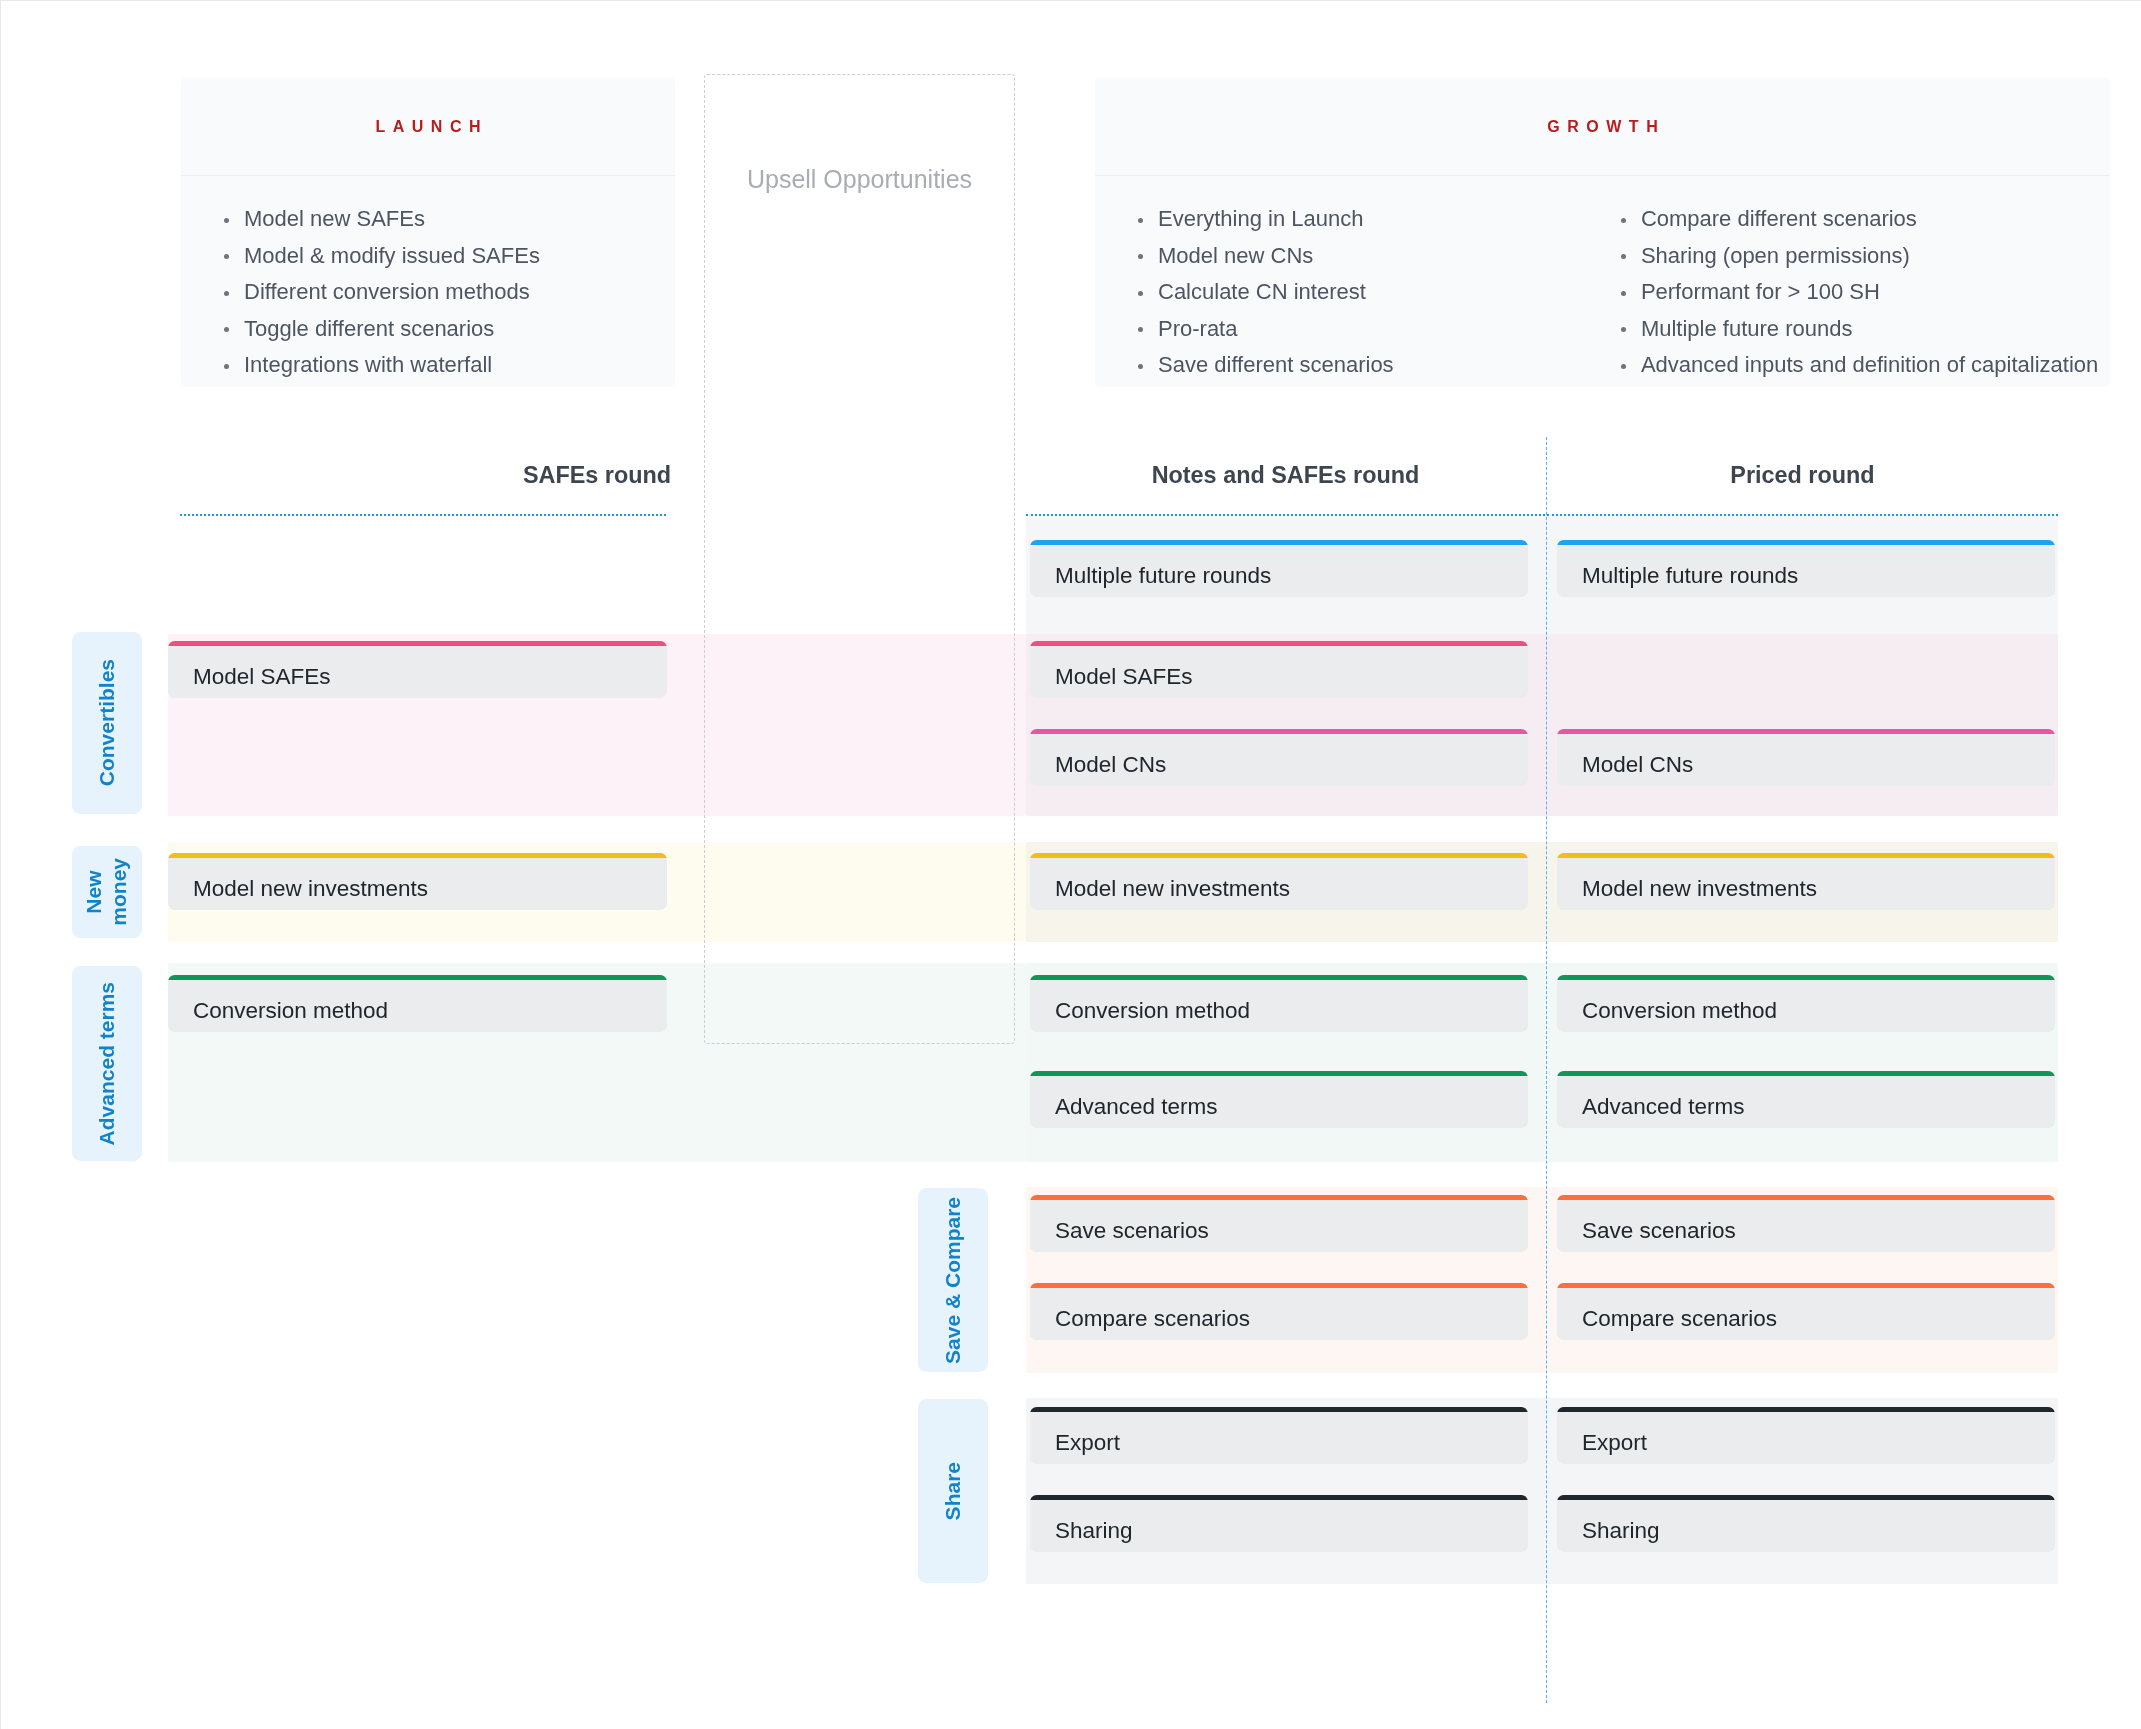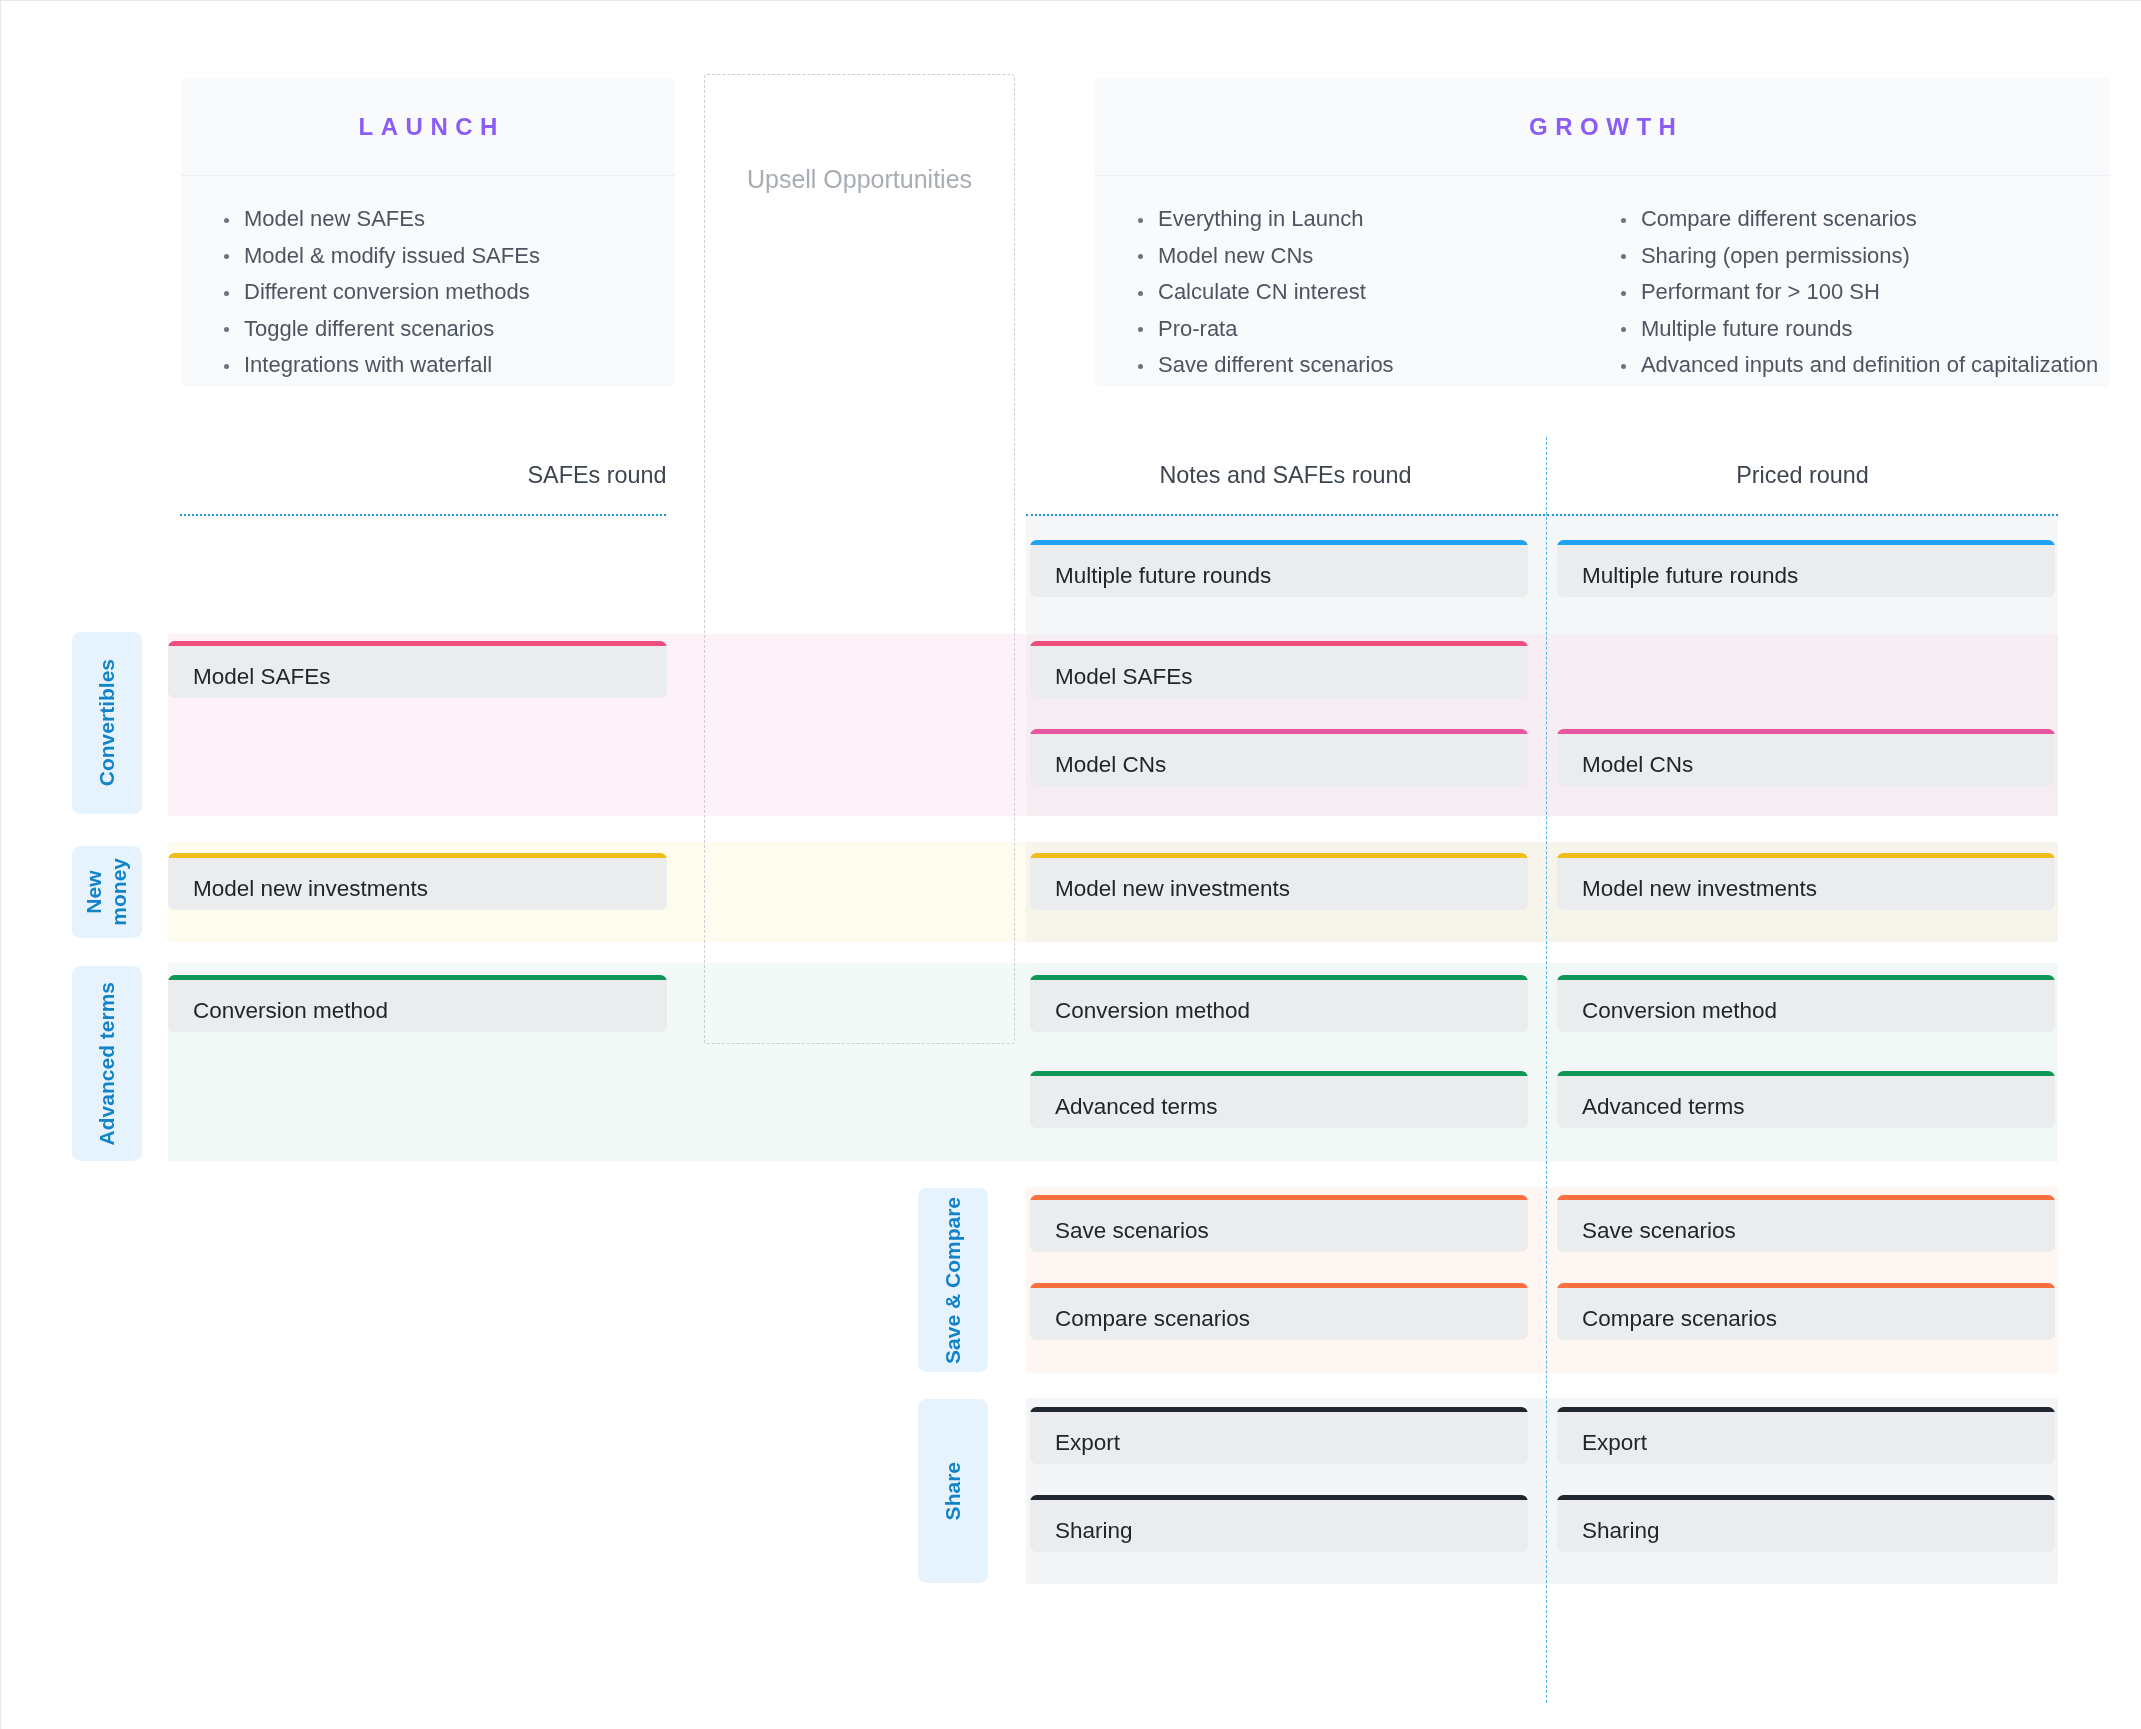--- a/index.html
+++ b/index.html
@@ -31,24 +31,24 @@
   }
   .tier-head {
     height: 97px;
     display: flex;
     align-items: center;
     justify-content: center;
     border-bottom: 0.8px solid #eceff3;
     background: #f8fafc;
   }
   .tier-title {
-    font-size: 24px;
+    font-size: 16px;
     font-weight: 700;
     letter-spacing: 7.5px;
-    color: #8b5cf6;
+    color: #b91c1c;
     text-indent: 7.5px;
   }
   .tier-body {
     display: flex;
     padding: 25px 0 28px 0;
     gap: 0;
   }
   .tier-col {
     flex: 1;
     padding: 0 11.7px 0 33px;
@@ -97,21 +97,21 @@
     text-align: center;
     font-size: 25px;
     color: #a8adb4;
     font-weight: 400;
   }
 
   
   .col-header {
     position: absolute;
     font-size: 23.4px;
-    font-weight: 400;
+    font-weight: 700;
     color: #3d464f;
     text-align: center;
   }
   .dotted-rule {
     position: absolute;
     height: 0;
     border-top: 2.5px dotted #2196d6;
   }
   .vsep-blue {
     position: absolute;

